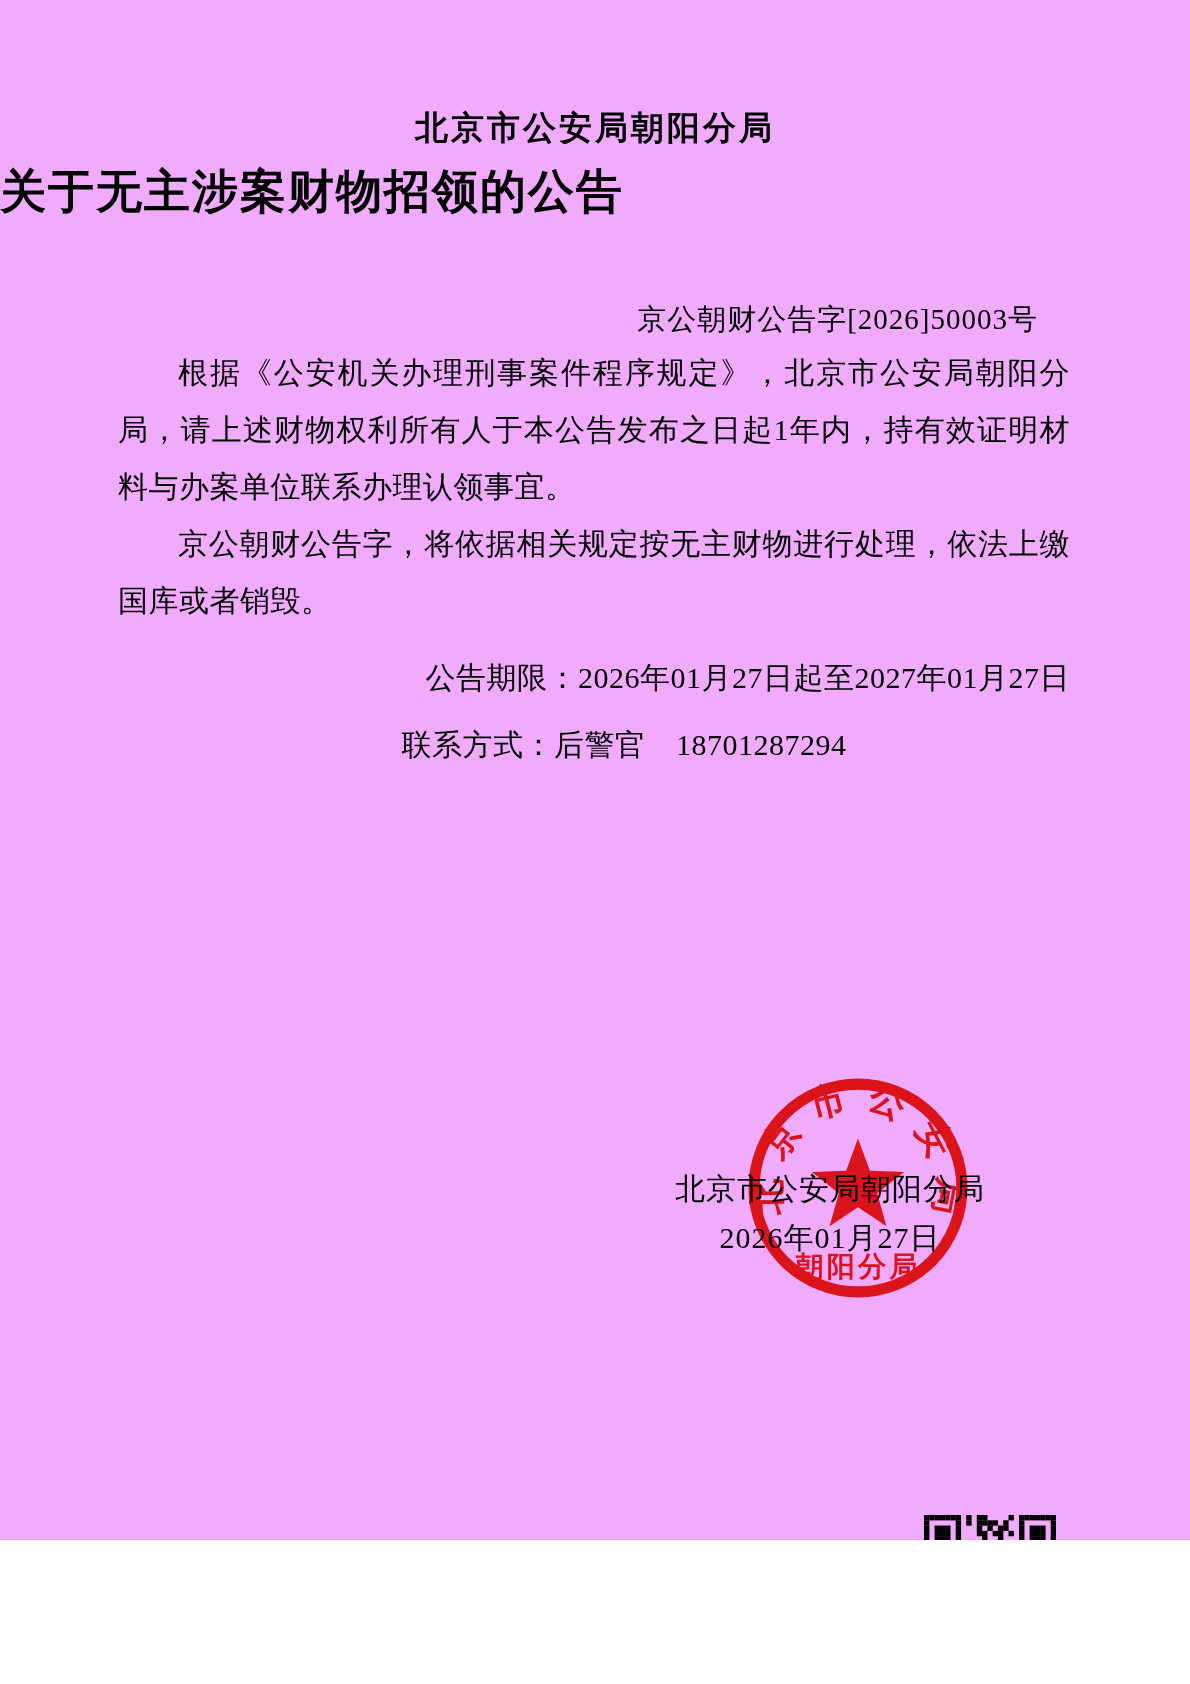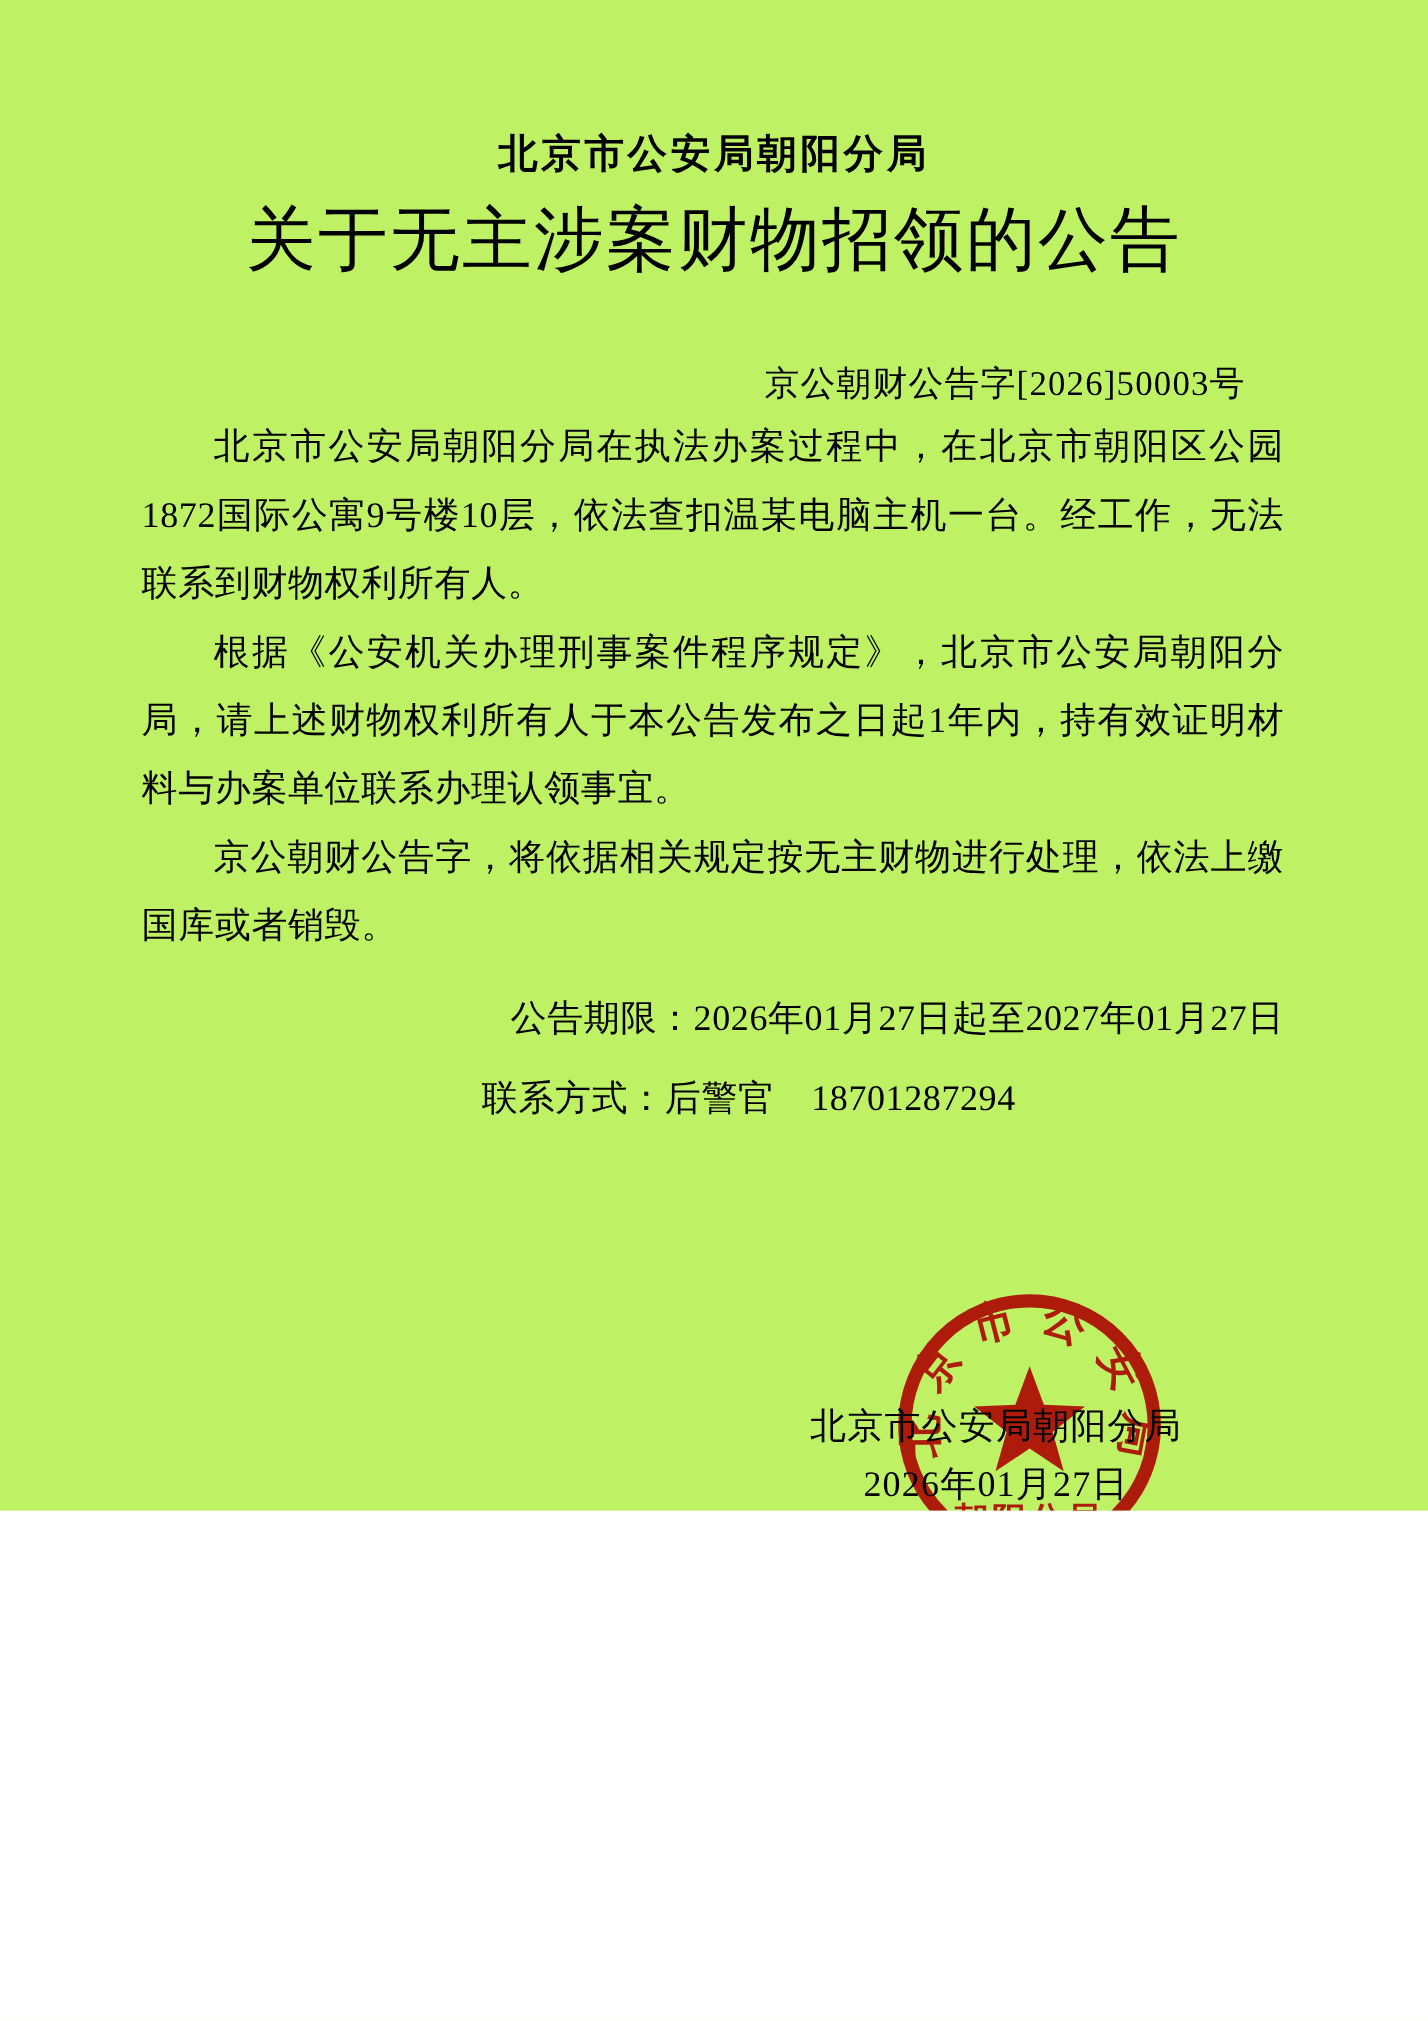--- a/index.html
+++ b/index.html
@@ -1,30 +1,30 @@
 <!DOCTYPE html>
 <html><head>
 <meta charset="utf-8">
 <style>
   html,body{margin:0;padding:0;background:#fff;}
   .page{
     position:relative;
-    width:1190px;height:1259px;
-    background:#bef264;
+    width:1190px;height:1540px;
+    background:#f0abfc;
     overflow:hidden;
     font-family:"Liberation Serif","DejaVu Serif",serif;
     color:#000;
   }
   .org-title{
     position:absolute;top:106px;left:0;width:100%;
     text-align:center;font-size:33px;font-weight:bold;letter-spacing:3px;
   }
   .notice-title{
     position:absolute;top:161px;left:0;width:100%;
-    text-align:center;font-size:58px;font-weight:normal;letter-spacing:2px;
+    font-size:46px;font-weight:bold;letter-spacing:2px;
   }
   .doc-number{
     position:absolute;top:260px;right:152px;
     font-size:29px;letter-spacing:1px;margin-top:40px;
   }
   .body-block{
     position:absolute;top:344px;left:118px;width:952px;
     font-size:30px;line-height:57px;letter-spacing:.5px;
   }
   .body-block p{margin:0;text-indent:2em;text-align:justify;}
@@ -47,21 +47,20 @@
 
 <div class="page">
 
   <div class="org-title">北京市公安局朝阳分局</div>
 
   <div class="notice-title">关于无主涉案财物招领的公告</div>
 
   <div class="doc-number">京公朝财公告字[2026]50003号</div>
 
   <div class="body-block">
-    <p>北京市公安局朝阳分局在执法办案过程中，在北京市朝阳区公园1872国际公寓9号楼10层，依法查扣温某电脑主机一台。经工作，无法联系到财物权利所有人。</p>
     <p>根据《公安机关办理刑事案件程序规定》，北京市公安局朝阳分局，请上述财物权利所有人于本公告发布之日起1年内，持有效证明材料与办案单位联系办理认领事宜。</p>
     <p>京公朝财公告字，将依据相关规定按无主财物进行处理，依法上缴国库或者销毁。</p>
     <p class="first-spaced">公告期限：2026年01月27日起至2027年01月27日</p>
     <p class="spaced">联系方式：后警官　18701287294</p>
   </div>
 
   <div class="signature">
     <div>北京市公安局朝阳分局</div>
     <div>2026年01月27日</div>
   </div>

